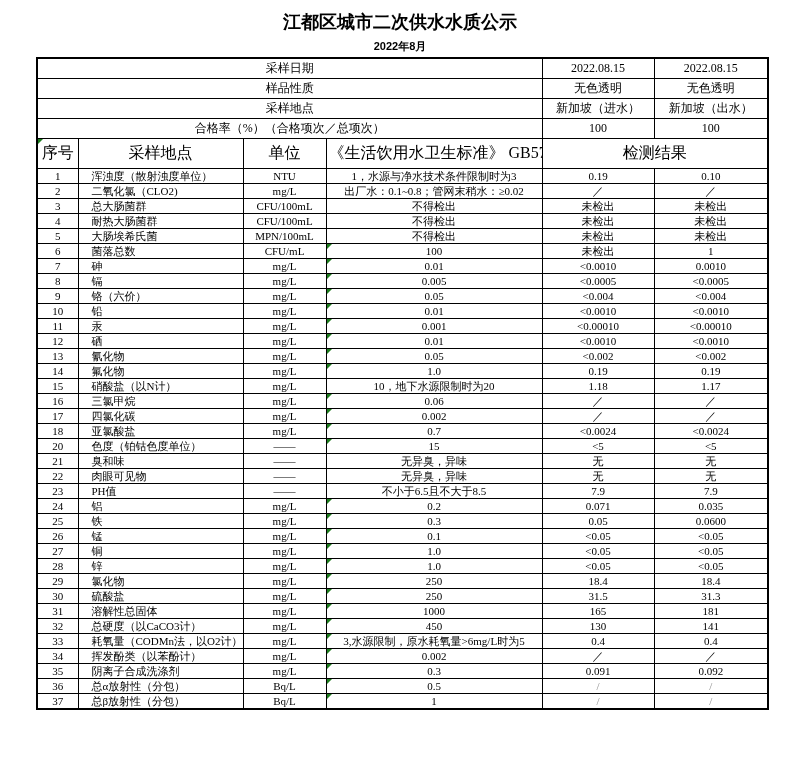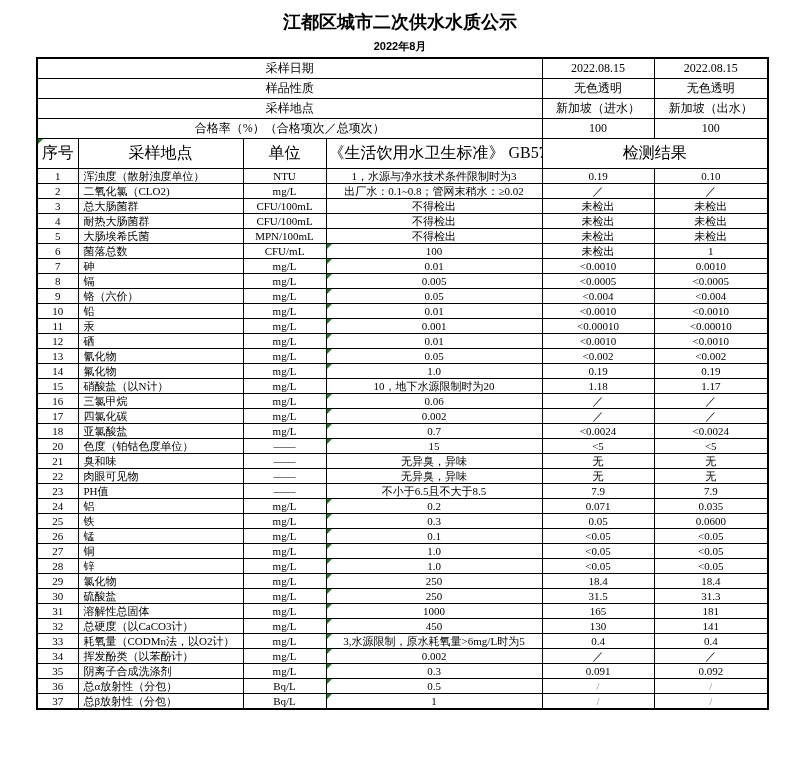--- a/index.html
+++ b/index.html
@@ -20,21 +20,21 @@
   }
   table.report {
     border-collapse:collapse; table-layout:fixed;
     margin-left:36px; width:731px; border:2px solid #000;
   }
   td { border:1px solid #000; padding:0 2px; overflow:hidden; white-space:nowrap;
        text-align:center; vertical-align:middle; }
   tr.info td   { height:20px; font-size:12px; }
   tr.cols td   { height:30px; font-size:16px; }
   tr.datarow td{ height:15px; font-size:11px; line-height:14px; }
-  td.item { text-align:left; padding-left:5px; }
+  td.item { text-align:left; padding-left:13px; }
   td.rel  { position:relative; }
   .tri {
     position:absolute; left:0; top:0; width:0; height:0;
     border-top:5px solid var(--flag); border-right:5px solid transparent;
     display:block;
   }
   .slash-small { color:#8a8a8a; font-size:9px; }
 </style>
 </head>
 <body>

